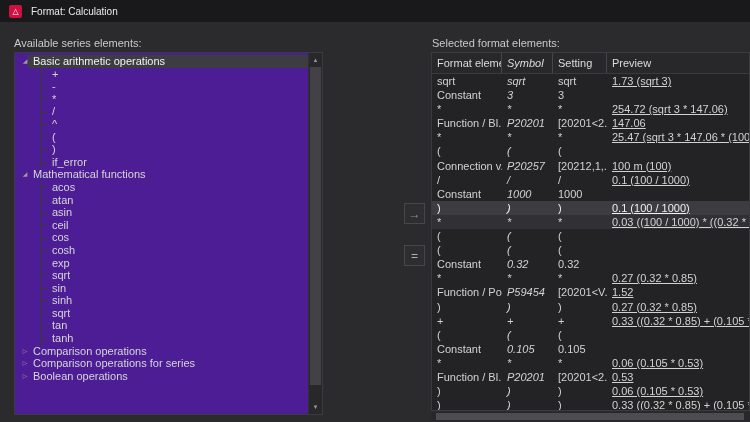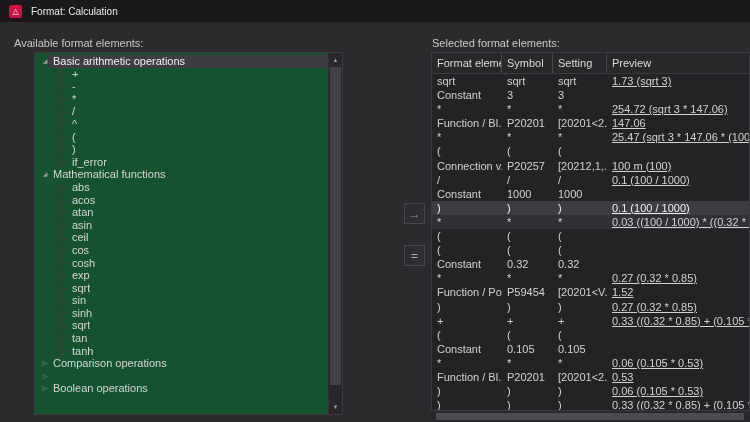--- a/index.html
+++ b/index.html
@@ -13,22 +13,22 @@
   .app-icon{width:13px;height:13px;margin-left:9px;background:#cf1040;border-radius:2px;color:#ffffff;
     font-size:8px;line-height:13px;text-align:center;flex:none;}
   .title{margin-left:9px;color:#eaeaea;font-size:10px;white-space:nowrap;}
 
   
   .section-label{position:absolute;top:37px;color:#c9c9c9;font-size:11px;white-space:nowrap;}
   #label-left{left:14px;}
   #label-right{left:432px;}
 
   
-  .panel-left{position:absolute;left:14px;top:52px;width:309px;height:363px;background:#14532d;
-    border:1px solid #3a3a3f;box-sizing:border-box;overflow:hidden;margin-left:20px;}
+  .panel-left{position:absolute;left:14px;top:52px;width:309px;height:363px;background:#4c1d95;
+    border:1px solid #3a3a3f;box-sizing:border-box;overflow:hidden;}
   .tree{position:absolute;left:0;top:0;right:13px;bottom:0;overflow:hidden;padding-top:2px;}
   .tree-row{position:relative;height:12.6px;line-height:12.6px;font-size:11px;color:#d6d6d6;
     white-space:nowrap;display:flex;align-items:center;}
   .tree-row .twisty{width:10px;margin-left:5px;font-size:6px;color:#9c9c9c;text-align:center;flex:none;}
   .tree-row .tree-label{margin-left:3px;overflow:hidden;}
   .tree-row.child{padding-left:34px;}
   .tree-row.child::before{content:'';position:absolute;left:25px;top:0;bottom:0;width:1px;background:#39393d;}
   .tree-row.child::after{content:'';position:absolute;left:26px;top:50%;width:6px;height:1px;background:#39393d;}
   .tree-row.selected{background:linear-gradient(to right,transparent 13px,#3d3d41 13px);color:#f2f2f2;}
 
@@ -51,38 +51,38 @@
   .panel-right{position:absolute;left:431px;top:52px;width:319px;height:359px;background:#232326;
     border:1px solid #3a3a3f;box-sizing:border-box;overflow:hidden;}
   .thead{display:flex;height:21px;background:#28282b;border-bottom:1px solid #3a3a3e;box-sizing:border-box;}
   .th{font-size:11px;color:#dcdcdc;line-height:20px;padding-left:5px;box-sizing:border-box;
     border-right:1px solid #47474b;flex:none;white-space:nowrap;overflow:hidden;}
   .th.c3{flex:1 1 auto;border-right:none;}
   .tbody{position:absolute;left:0;right:0;top:21px;bottom:0;overflow:hidden;}
   .trow{display:flex;height:14.1px;}
   .tcell{font-size:11px;color:#d2d2d2;line-height:14px;padding-left:5px;box-sizing:border-box;
     flex:none;white-space:nowrap;overflow:hidden;}
-  .c0{width:70px;} .c1{width:51px;} .c2{width:54px;} .tcell.c3{flex:1 1 auto;text-decoration:underline;}
+  .c0{width:70px;} .c1{width:51px;font-style:italic;} .c2{width:54px;} .tcell.c3{flex:1 1 auto;text-decoration:underline;}
   .trow.selected{background:#3d3d41;}
   .trow.selected .tcell{color:#f0f0f0;}
   .trow.highlight{background:#313135;}
 
   
   .hscroll{position:absolute;left:431px;top:412px;width:319px;height:9px;background:#28282b;}
   .hscroll .thumb{position:absolute;left:5px;right:6px;top:1px;bottom:1px;background:#4c4c51;}
 </style>
 </head>
 <body>
 
 <div class="titlebar">
   <div class="app-icon"><span>△</span></div>
   <div class="title">Format: Calculation</div>
 </div>
 
-<div class="section-label" id="label-left">Available format elements:</div>
+<div class="section-label" id="label-left">Available series elements:</div>
 <div class="section-label" id="label-right">Selected format elements:</div>
 
 <div class="panel-left">
   <div class="tree" id="tree">
       <div class="tree-row selected">
         <span class="twisty">◢</span>
         <span class="tree-label">Basic arithmetic operations</span>
       </div>
       <div class="tree-row child">
         <span class="tree-label">+</span>
@@ -106,23 +106,20 @@
         <span class="tree-label">)</span>
       </div>
       <div class="tree-row child">
         <span class="tree-label">if_error</span>
       </div>
       <div class="tree-row">
         <span class="twisty">◢</span>
         <span class="tree-label">Mathematical functions</span>
       </div>
       <div class="tree-row child">
-        <span class="tree-label">abs</span>
-      </div>
-      <div class="tree-row child">
         <span class="tree-label">acos</span>
       </div>
       <div class="tree-row child">
         <span class="tree-label">atan</span>
       </div>
       <div class="tree-row child">
         <span class="tree-label">asin</span>
       </div>
       <div class="tree-row child">
         <span class="tree-label">ceil</span>
@@ -153,20 +150,21 @@
       </div>
       <div class="tree-row child">
         <span class="tree-label">tanh</span>
       </div>
       <div class="tree-row">
         <span class="twisty">▷</span>
         <span class="tree-label">Comparison operations</span>
       </div>
       <div class="tree-row">
         <span class="twisty">▷</span>
+        <span class="tree-label">Comparison operations for series</span>
       </div>
       <div class="tree-row">
         <span class="twisty">▷</span>
         <span class="tree-label">Boolean operations</span>
       </div>
     </div>
   <div class="vscroll">
     <div class="arrow up">▲</div>
     <div class="thumb"></div>
     <div class="arrow down">▼</div>

